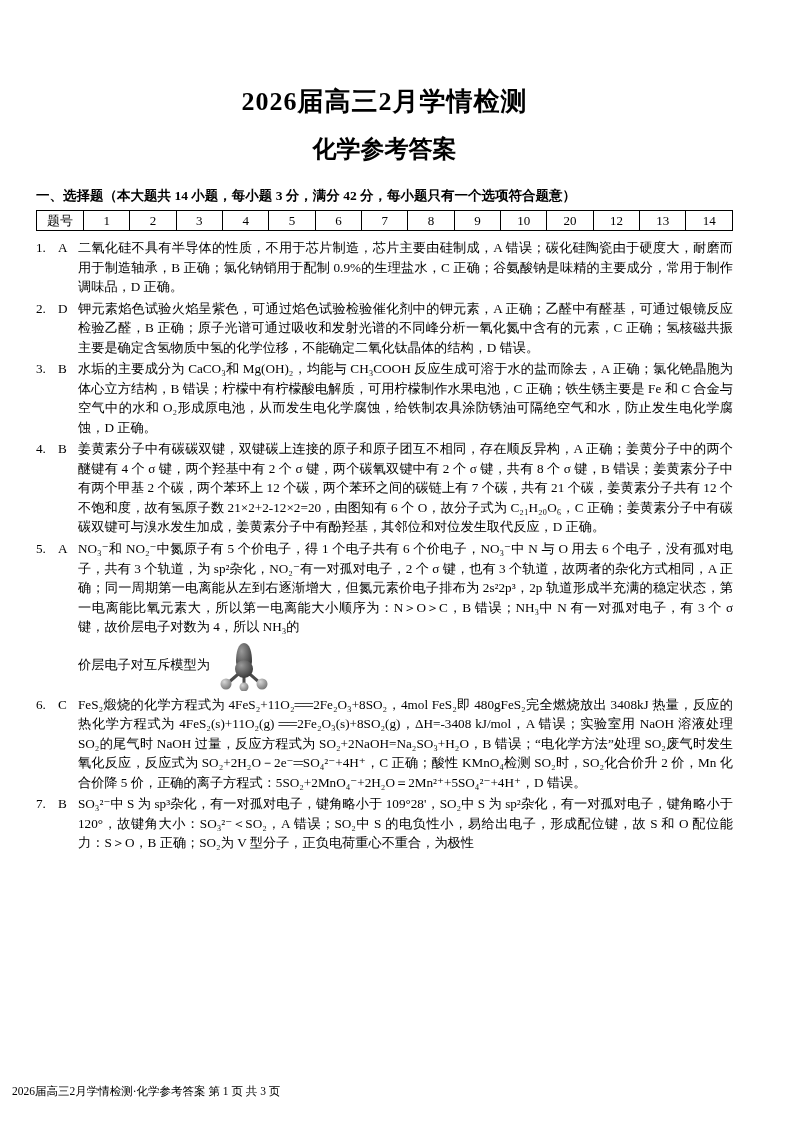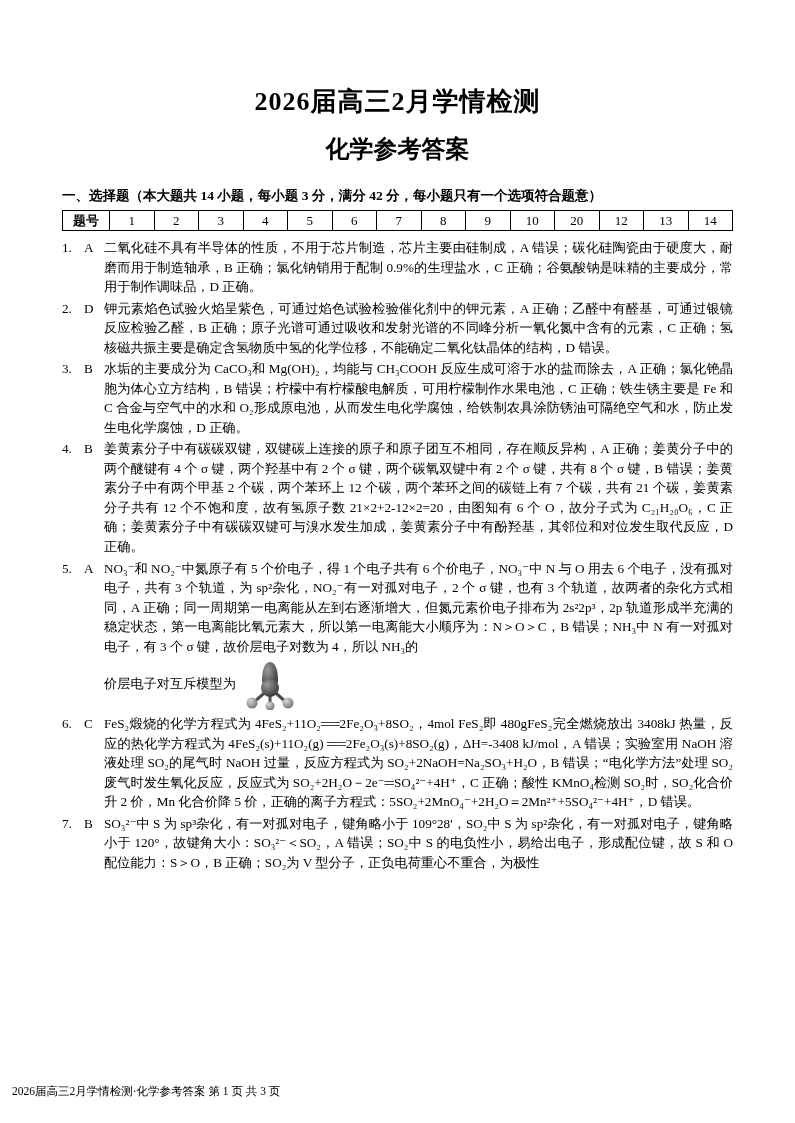--- a/index.html
+++ b/index.html
@@ -12,21 +12,21 @@
     height: 1123px;
     font-family: "Liberation Serif", "DejaVu Serif", serif;
     color: #000;
     position: relative;
     overflow: hidden;
   }
   .page {
     width: 795px;
     height: 1123px;
     box-sizing: border-box;
-    padding: 62px 62px 0 62px;
+    padding: 62px 62px 0 36px;
     position: relative;
   }
   .title {
     text-align: center;
     font-size: 26px;
     font-weight: bold;
     letter-spacing: 1px;
     margin-top: 22px;
     margin-bottom: 14px;
   }
@@ -51,21 +51,21 @@
   table.answers td {
     border: 1px solid #000;
     text-align: center;
     font-size: 13px;
     height: 19px;
     line-height: 19px;
     padding: 0;
   }
   table.answers td.rowhead {
     width: 46px;
-    font-weight: bold;
+    font-weight: normal;
   }
   .qlist {
     font-size: 13.2px;
     line-height: 1.48;
   }
   .qitem {
     display: flex;
     align-items: flex-start;
     margin-bottom: 2px;
   }

